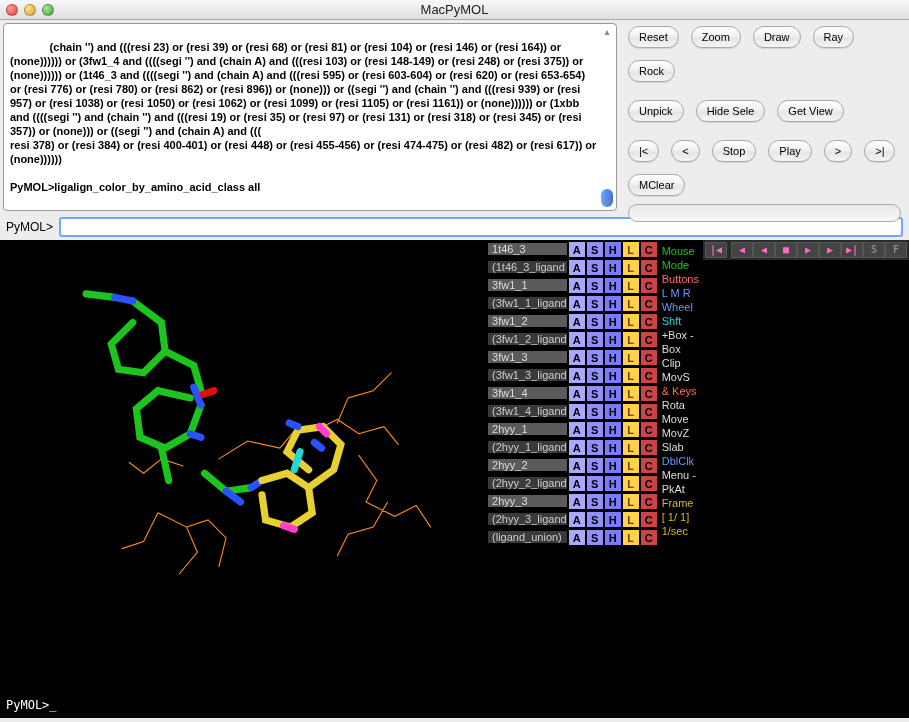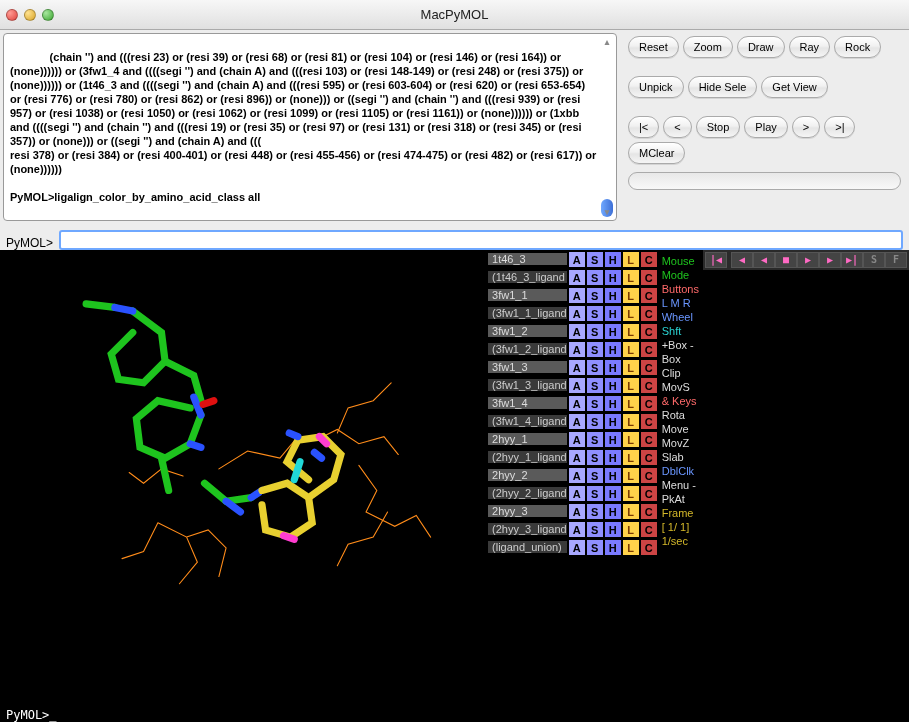--- a/index.html
+++ b/index.html
@@ -1,40 +1,40 @@
 <!DOCTYPE html>
 <html><head>
 <meta charset="utf-8">
 <style>
 * { margin: 0; padding: 0; box-sizing: border-box; font-family: "Lucida Grande", Arial, sans-serif; }
 body { width: 909px; height: 722px; background: #ededed; overflow: hidden; font-size: 11px; }
 
-.titlebar { height: 30px; background: linear-gradient(#f7f7f7,#e0e0e0); border-bottom: 1px solid #aaa; display: flex; align-items: center; padding: 0 6px; position: relative; }
+.titlebar { height: 20px; background: linear-gradient(#f7f7f7,#e0e0e0); border-bottom: 1px solid #aaa; display: flex; align-items: center; padding: 0 6px; position: relative; }
 .traffic { display: flex; gap: 6px; }
 .tl { width: 12px; height: 12px; border-radius: 50%; border: 1px solid rgba(0,0,0,.25); }
 .tl.red { background: radial-gradient(circle at 30% 30%,#ff9b93,#e0443e); }
 .tl.yel { background: radial-gradient(circle at 30% 30%,#ffe28f,#d9a429); }
 .tl.grn { background: radial-gradient(circle at 30% 30%,#a8e79f,#3aa52e); }
 .title { position: absolute; left: 0; right: 0; text-align: center; font-size: 13px; color: #222; }
 
 .top { display: flex; height: 194px; }
 .log-wrap { width: 620px; padding: 3px 3px 0 3px; }
 .log { background: #fff; border: 1px solid #999; border-radius: 4px; height: 188px; padding: 4px 18px 4px 6px; font: bold 11px/13px "Courier New", monospace; color: #000; white-space: pre-wrap; position: relative; overflow: hidden; }
 .sb { position: absolute; right: 3px; top: 3px; bottom: 3px; width: 12px; }
 .sb-pill { position: absolute; left: 0; right: 0; bottom: 0; height: 18px; border-radius: 6px; background: linear-gradient(90deg,#6fa8ff,#3d6fd6); }
 .sb-up, .sb-dn { position: absolute; left: 0; right: 0; height: 10px; font-size: 9px; color: #888; text-align: center; line-height: 10px; }
 .sb-up{top:0}.sb-dn{bottom:0}
 
 .ctrl { flex: 1; padding: 6px 8px; }
-.row { display: flex; gap: 4px; margin-bottom: 8px; flex-wrap: wrap; }
+.row { display: flex; gap: 12px; margin-bottom: 8px; flex-wrap: wrap; }
 .btn { background: linear-gradient(#fff,#f1f1f1 45%,#e5e5e5 55%,#f5f5f5); border: 1px solid #aaa; border-radius: 11px; height: 22px; padding: 0 10px; font-size: 11px; color: #000; display: flex; align-items: center; cursor: pointer; box-shadow: 0 1px 0 rgba(0,0,0,.1);}
 .spacer{height:10px}
 .hslider{height:18px;border:1px solid #aaa;border-radius:9px;background:linear-gradient(#e8e8e8,#f8f8f8);margin-top:8px;position:relative;}
 
-.cmdbar { display: flex; align-items: flex-end; height: 26px; padding: 0 6px; gap: 6px; }
+.cmdbar { display: flex; align-items: center; height: 26px; padding: 0 6px; gap: 6px; }
 .prompt { font-size: 12px; color: #000; }
 .cmd-in { flex: 1; height: 20px; border: 2px solid #6fa8ff; border-radius: 3px; background: #fff; padding: 0 4px; outline: none; font: 12px monospace; }
 
 .main { display: flex; height: 478px; }
 .view { width: 680px; background: #000; position: relative; font: 10px monospace; color: #fff; }
 .vprompt { position: absolute; left: 6px; bottom: 6px; font: 12px monospace; color: #fff; margin-top: 32px; }
 .view svg { position: absolute; inset: 0; }
 
 .side { flex: 1; background: #000; display: flex; flex-direction: row; }
 .objlist { flex: 0 0 auto; }

